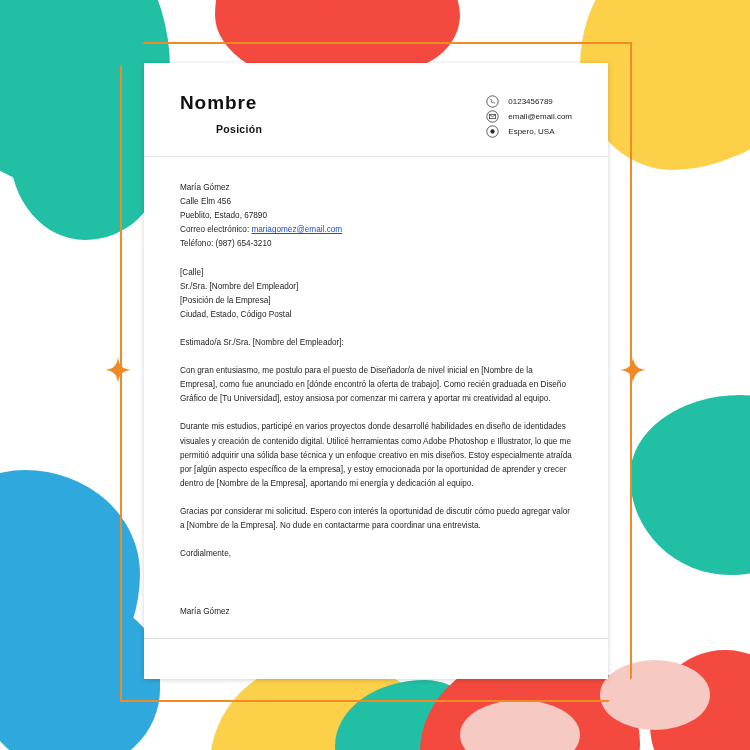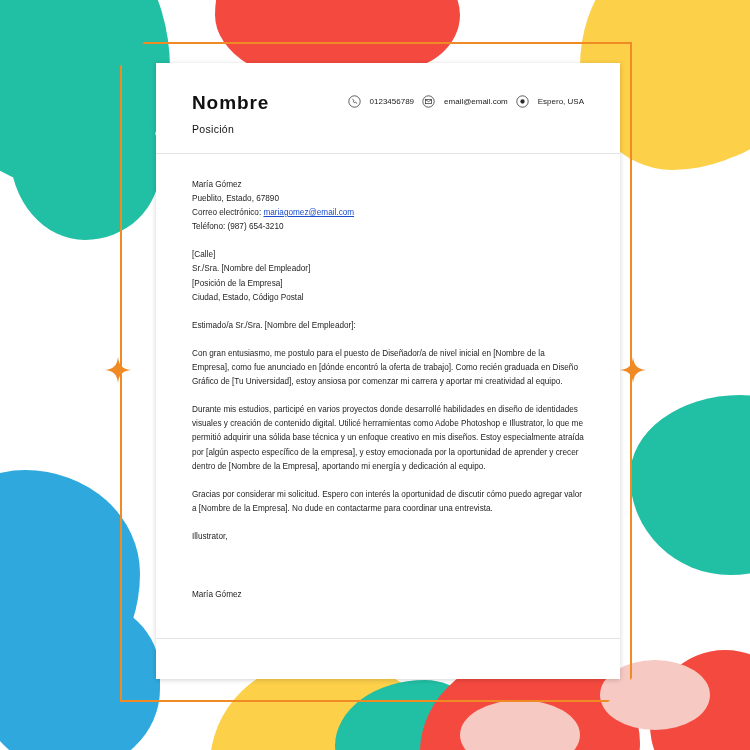--- a/index.html
+++ b/index.html
@@ -135,21 +135,21 @@
     width: 512px;
     height: 660px;
     border: 2px solid #f08a24;
     box-sizing: border-box;
     clip-path: polygon(24px 0, 100% 0, 100% calc(100% - 24px), calc(100% - 24px) 100%, 0 100%, 0 24px);
   }
 
   
   .sheet {
     position: absolute;
-    left: 156px;
+    left: 144px;
     top: 63px;
     width: 464px;
     height: 616px;
     background: #ffffff;
     box-shadow: 0 1px 5px rgba(0,0,0,0.18);
     box-sizing: border-box;
     overflow: hidden;
   }
 
   .sheet-header {
@@ -167,29 +167,30 @@
   .doc-name {
     font-size: 19px;
     font-weight: bold;
     letter-spacing: 0.9px;
     color: #111111;
     line-height: 1.1;
   }
   .doc-role {
     margin-top: 9px;
     font-size: 10.5px;
-    font-weight: normal;
+    font-weight: bold;
     letter-spacing: 0.3px;
     color: #111111;
+    margin-left: 36px;
   }
 
   .contacts {
     display: flex;
-    flex-direction: row;
-    gap: 8px;
+    flex-direction: column;
+    gap: 2px;
     padding-top: 4px;
   }
   .contact-row {
     display: flex;
     align-items: center;
     gap: 9px;
     font-size: 8px;
     color: #222222;
   }
   .c-icon {
@@ -301,39 +302,40 @@
           </span>
           <span>Espero, USA</span>
         </div>
       </div>
     </div>
 
     <div class="sheet-body">
 
       <div class="block">
         <span class="line">María Gómez</span>
+        <span class="line">Calle Elm 456</span>
         <span class="line">Pueblito, Estado, 67890</span>
         <span class="line"><span>Correo electrónico: </span><a class="mail-link" href="#">mariagomez@email.com</a></span>
         <span class="line">Teléfono: (987) 654-3210</span>
       </div>
 
       <div class="block">
         <span class="line">[Calle]</span>
         <span class="line">Sr./Sra. [Nombre del Empleador]</span>
         <span class="line">[Posición de la Empresa]</span>
         <span class="line">Ciudad, Estado, Código Postal</span>
       </div>
 
       <div class="para">Estimado/a Sr./Sra. [Nombre del Empleador]:</div>
 
       <div class="para">Con gran entusiasmo, me postulo para el puesto de Diseñador/a de nivel inicial en [Nombre de la Empresa], como fue anunciado en [dónde encontró la oferta de trabajo]. Como recién graduada en Diseño Gráfico de [Tu Universidad], estoy ansiosa por comenzar mi carrera y aportar mi creatividad al equipo.</div>
       <div class="para">Durante mis estudios, participé en varios proyectos donde desarrollé habilidades en diseño de identidades visuales y creación de contenido digital. Utilicé herramientas como Adobe Photoshop e Illustrator, lo que me permitió adquirir una sólida base técnica y un enfoque creativo en mis diseños. Estoy especialmente atraída por [algún aspecto específico de la empresa], y estoy emocionada por la oportunidad de aprender y crecer dentro de [Nombre de la Empresa], aportando mi energía y dedicación al equipo.</div>
       <div class="para">Gracias por considerar mi solicitud. Espero con interés la oportunidad de discutir cómo puedo agregar valor a [Nombre de la Empresa]. No dude en contactarme para coordinar una entrevista.</div>
 
-      <div class="para">Illustrator,</div>
+      <div class="para">Cordialmente,</div>
       <div class="sig-space"></div>
       <div class="para">María Gómez</div>
     </div>
 
     <div class="sheet-footer"></div>
   </div>
 
 </div>
 
 </body></html>

